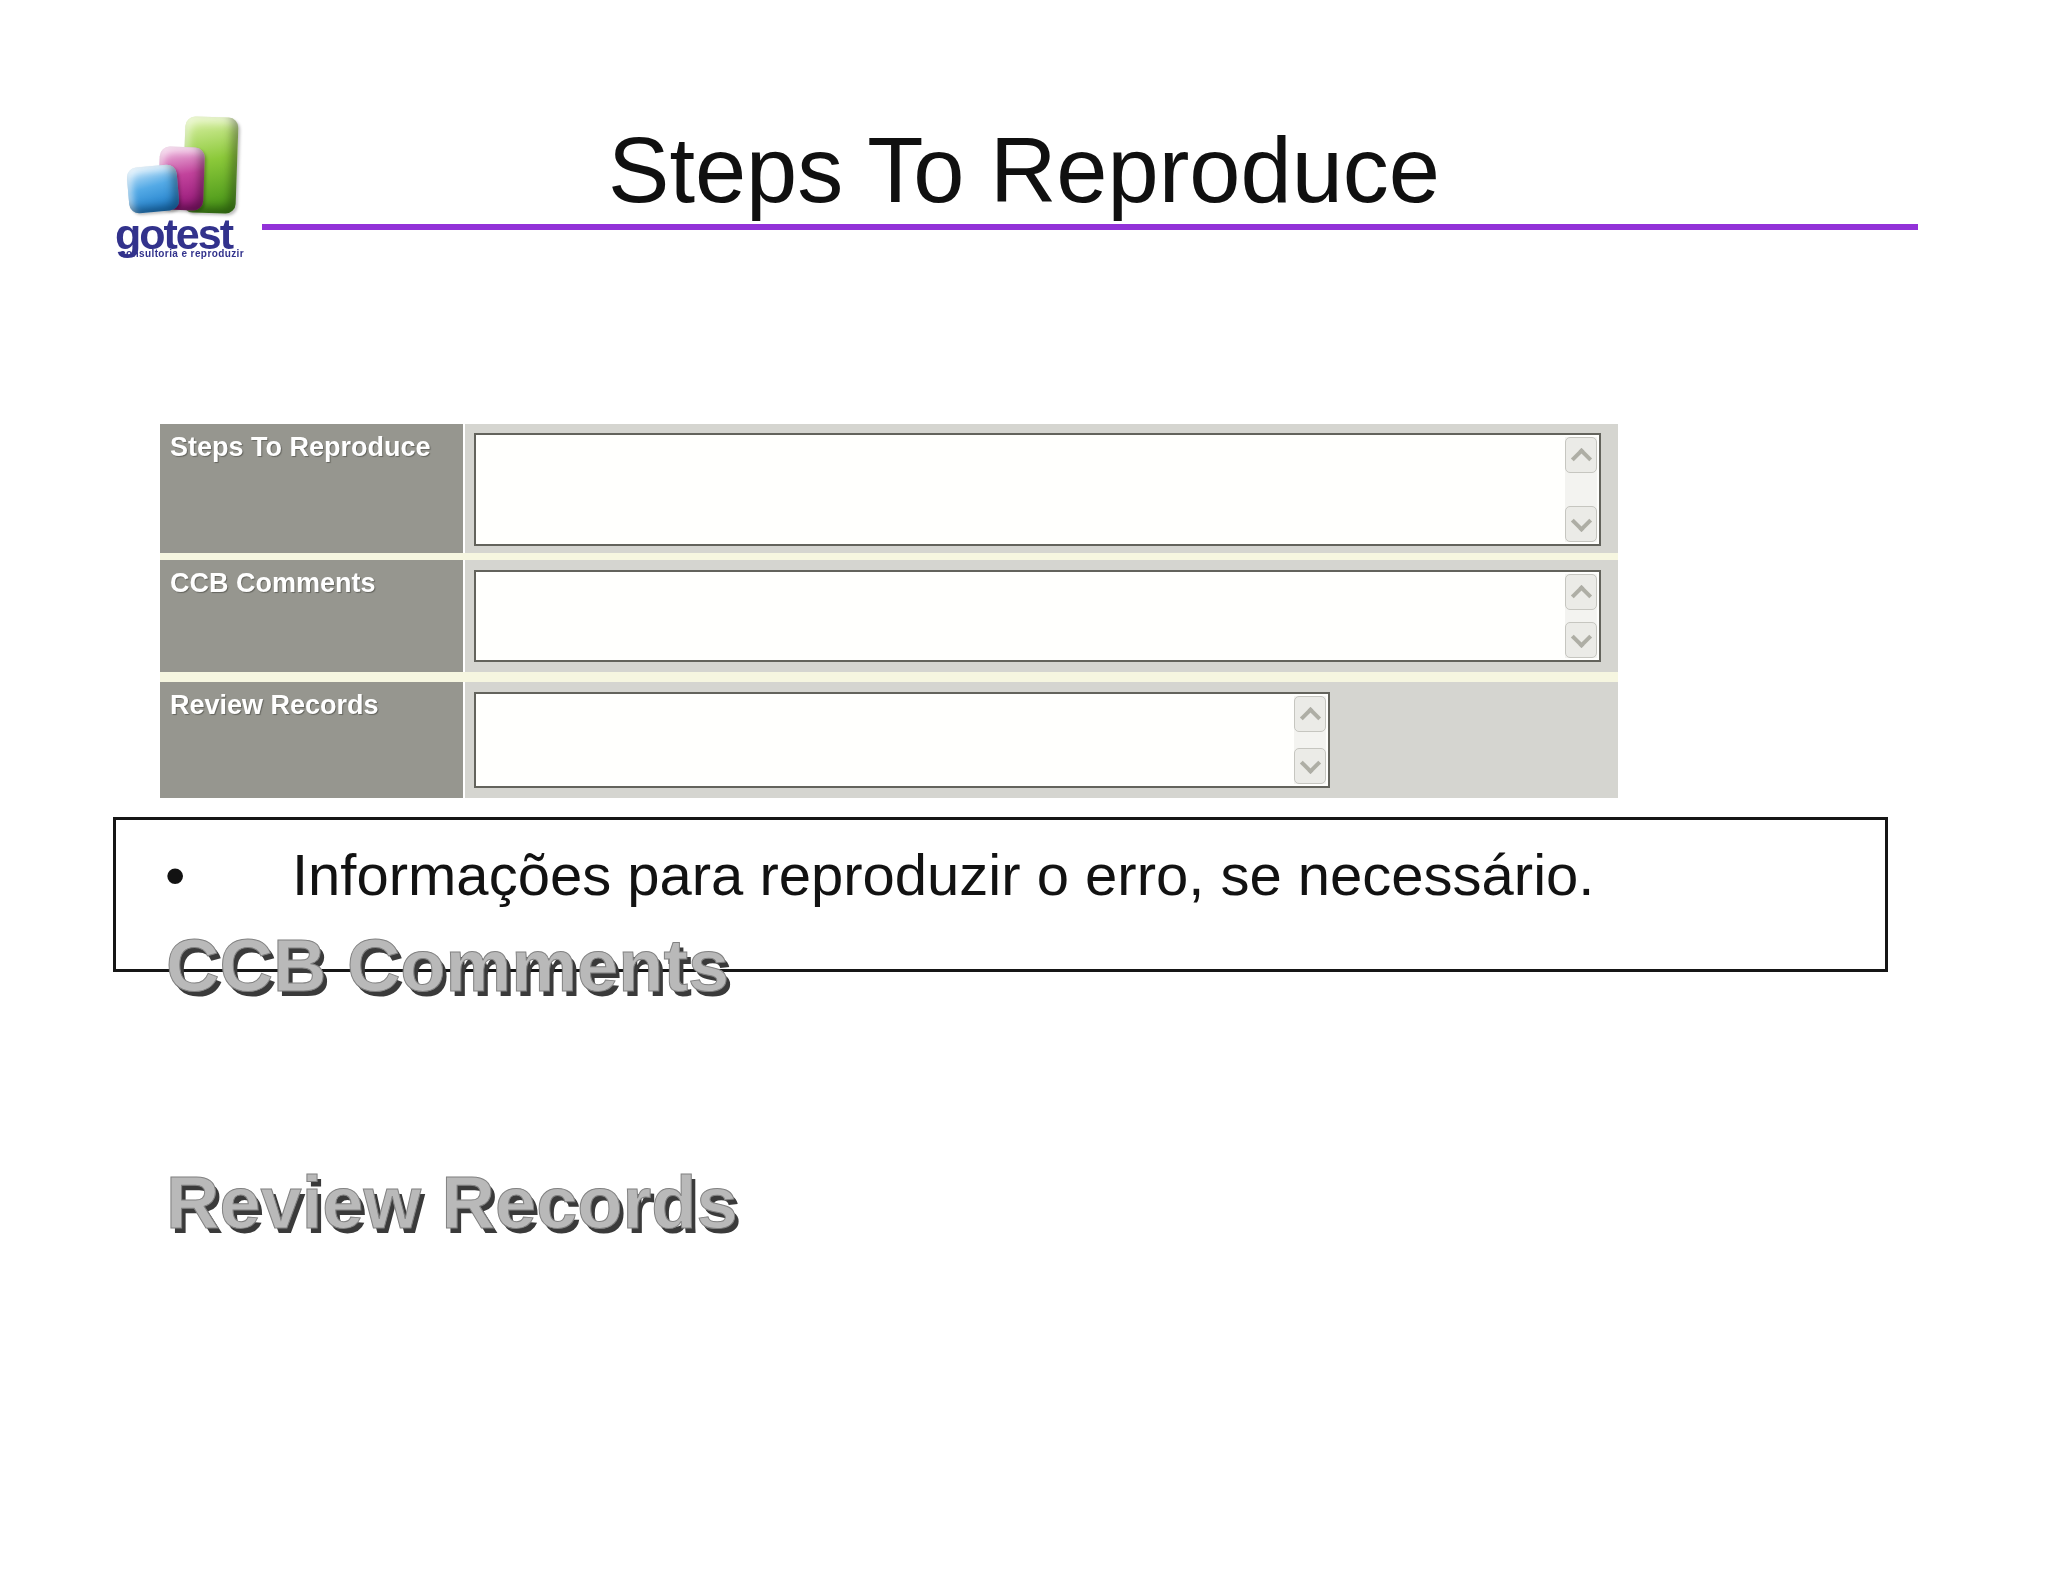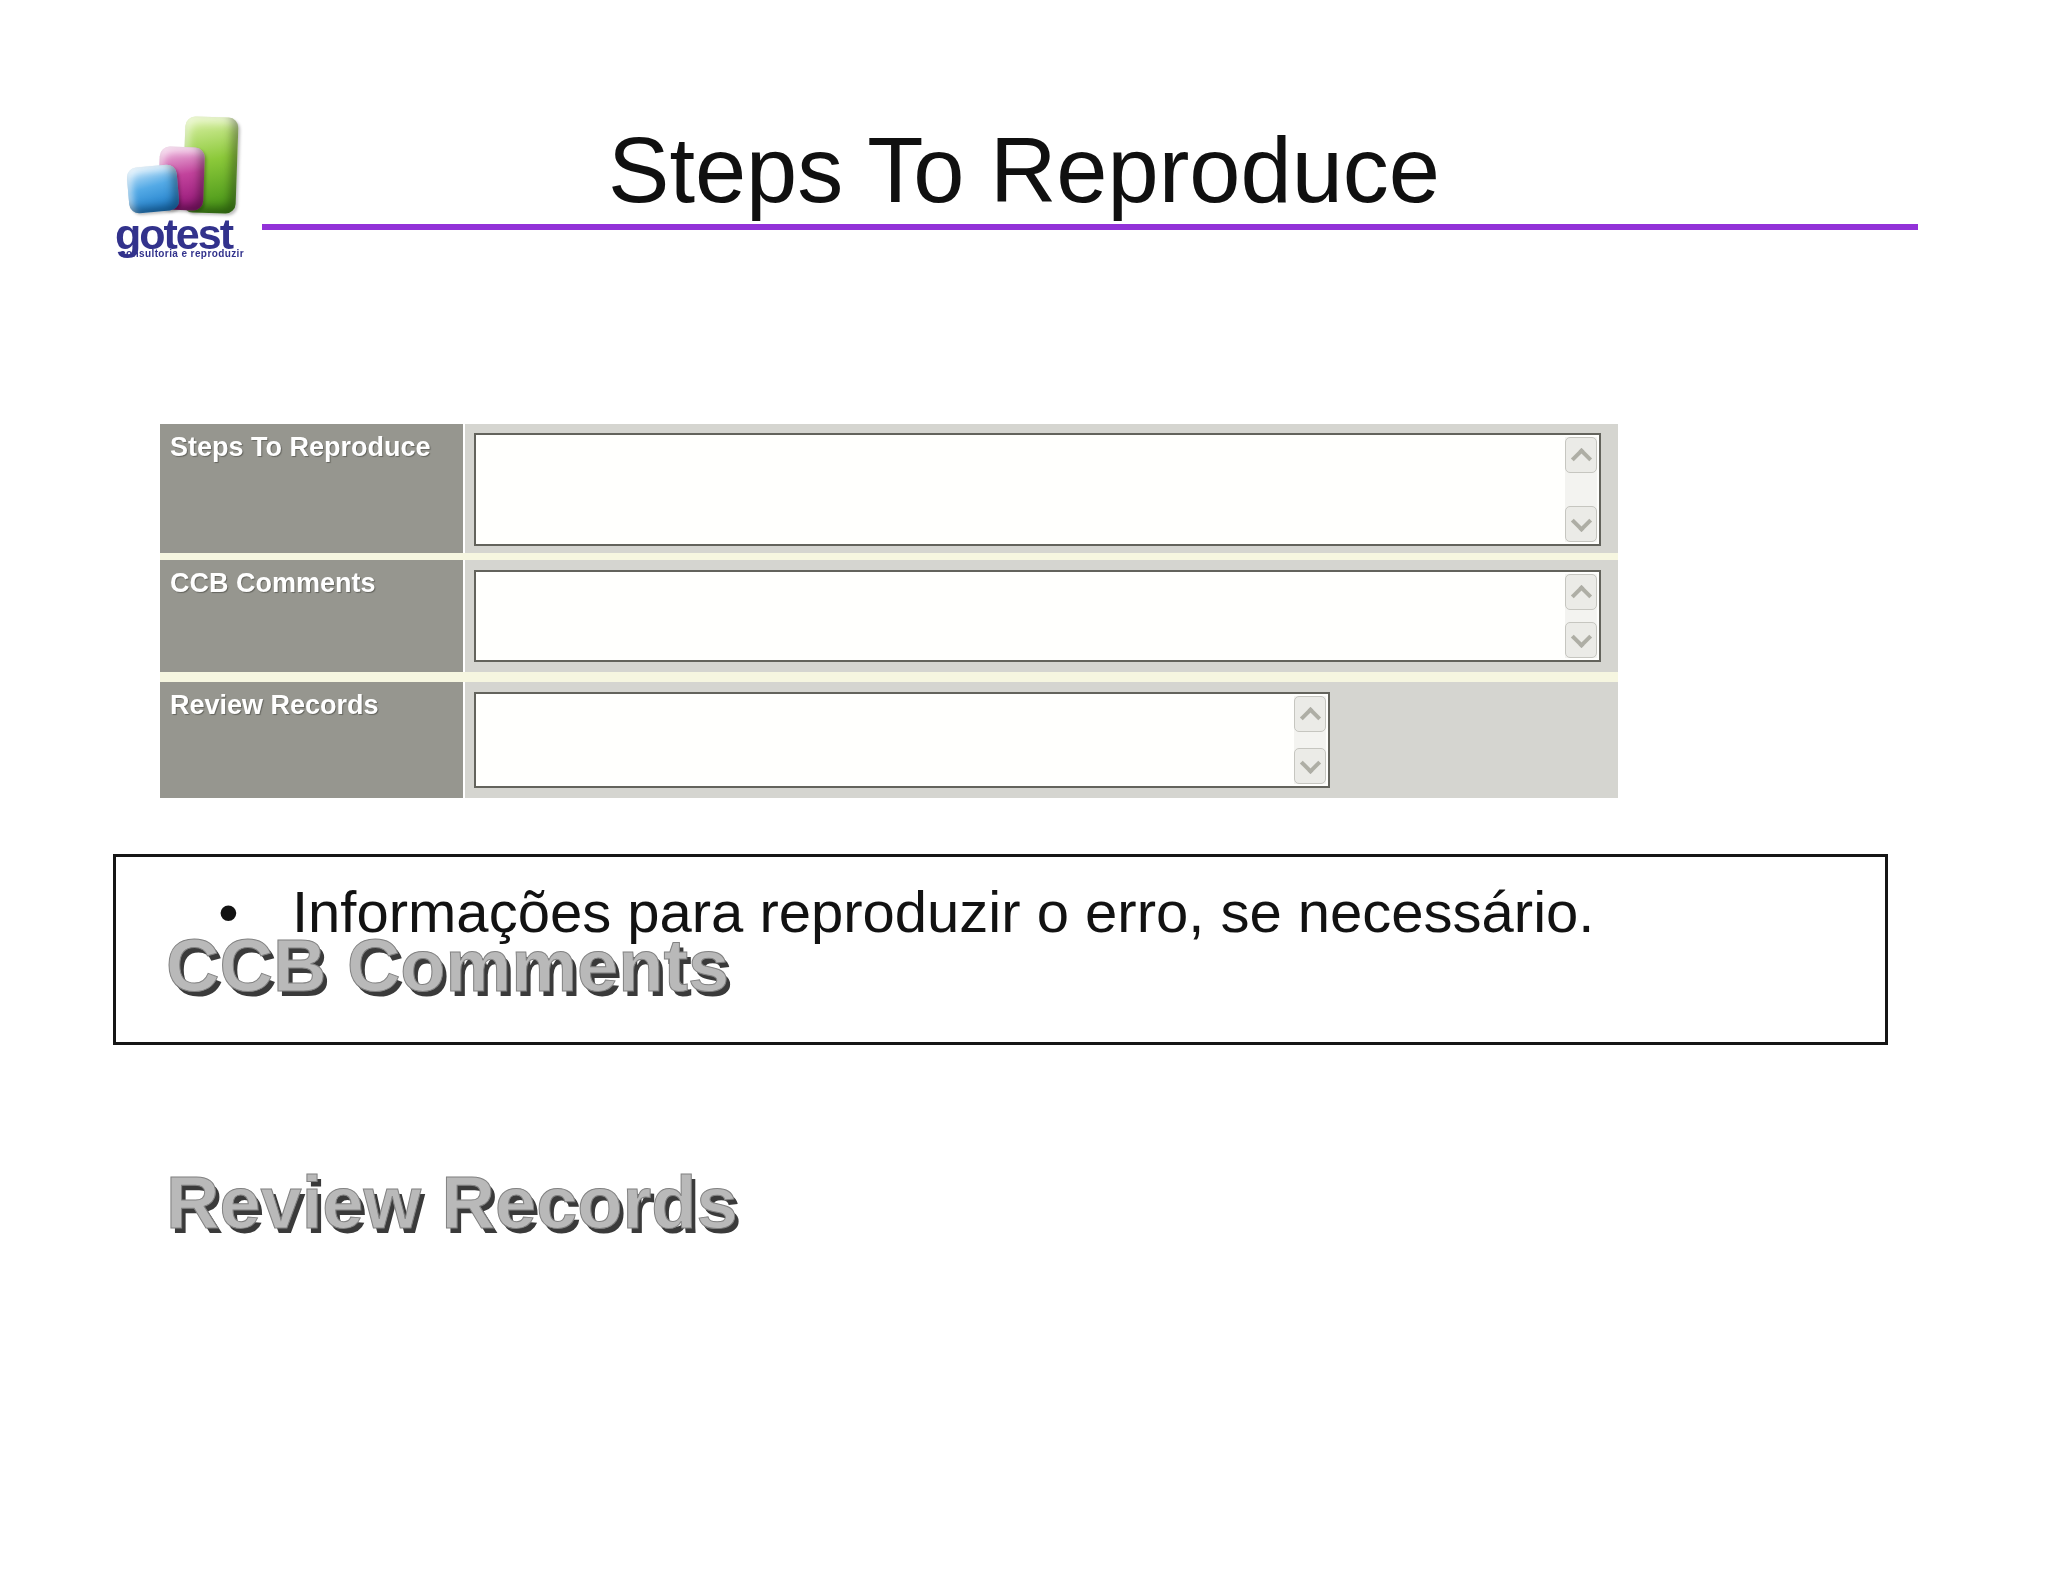--- a/index.html
+++ b/index.html
@@ -50,22 +50,22 @@
     font-family:"Liberation Sans",sans-serif;font-size:28px;padding:6px 44px 6px 10px;}
   .scrollbar{position:absolute;right:2px;top:2px;bottom:2px;width:32px;background:#f3f3f0;
     display:flex;flex-direction:column;justify-content:space-between;}
   .scroll-btn{width:32px;height:36px;background:#ebebe7;border:1px solid #c6c6c0;border-radius:5px;
     box-sizing:border-box;display:flex;align-items:center;justify-content:center;}
   .chev{display:block;width:11px;height:11px;border-left:4px solid #aeaea5;border-top:4px solid #aeaea5;}
   .chev.up{transform:translateY(3px) rotate(45deg);}
   .chev.down{transform:translateY(-3px) rotate(225deg);}
 
   
-  .callout-box{position:absolute;left:113px;top:854px;width:1775px;height:191px;
-    background:#ffffff;border:3px solid #161616;box-sizing:border-box;z-index:1;text-align:center;}
+  .callout-box{position:absolute;left:113px;top:817px;width:1775px;height:155px;
+    background:#ffffff;border:3px solid #161616;box-sizing:border-box;z-index:1;}
   .callout-line{position:absolute;left:49px;top:20px;font-size:58px;line-height:1.2;color:#121212;white-space:nowrap;}
   .callout-bullet{display:inline-block;width:127px;}
 
   
   .section-heading{position:absolute;left:166px;font-size:74px;font-weight:bold;line-height:1;
     color:#b9b9b9;text-shadow:4px 5px 0 #3a3a3a;-webkit-text-stroke:1px #828282;z-index:2;white-space:nowrap;}
   .sh1{top:929px;}
   .sh2{top:1166px;}
 
   

